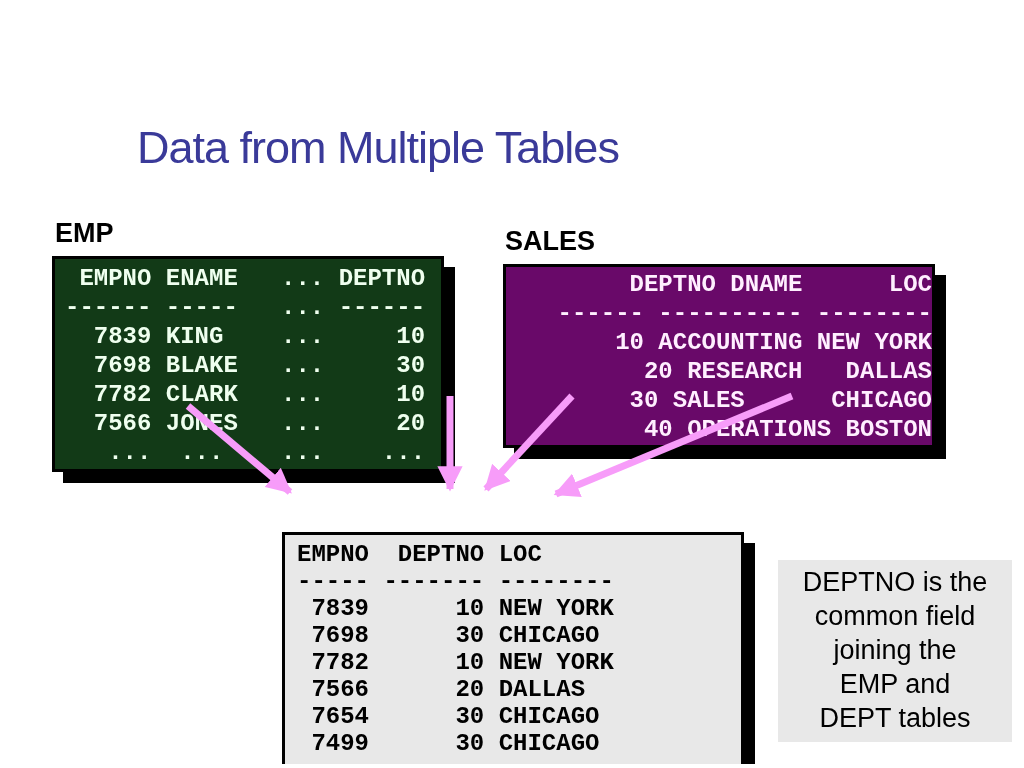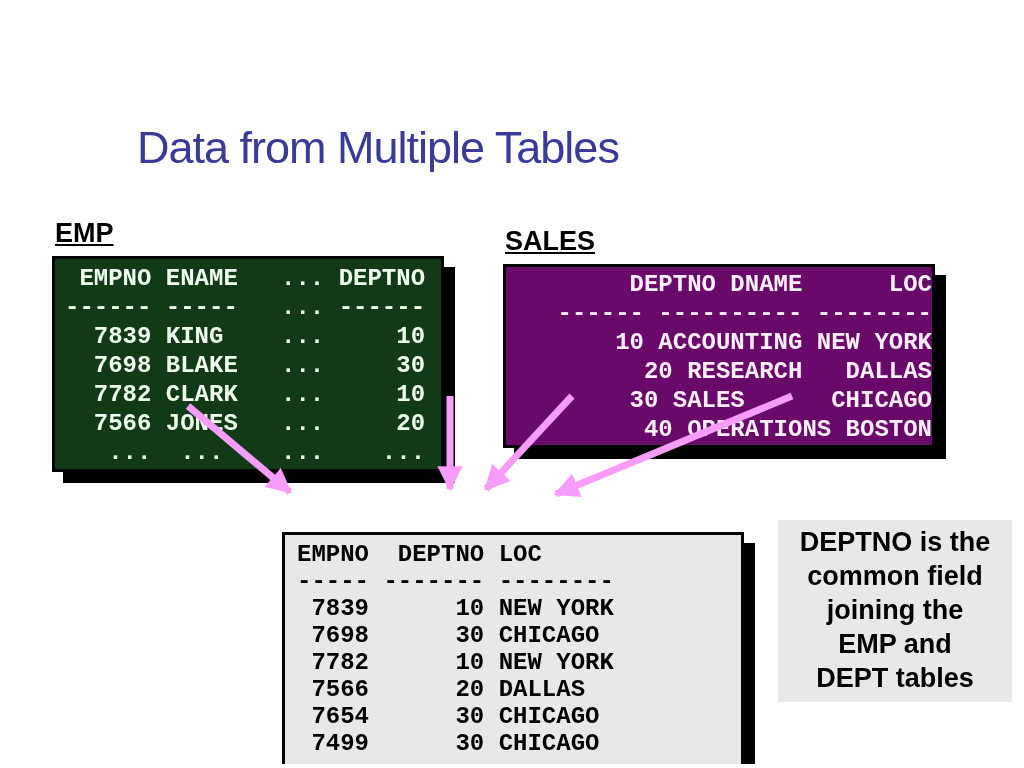--- a/index.html
+++ b/index.html
@@ -19,21 +19,20 @@
     font-size: 45px;
     font-weight: 400;
     letter-spacing: -1px;
     color: var(--title_text);
   }
   .tbl-label {
     position: absolute;
     font-size: 27px;
     font-weight: bold;
     color: #000000;
-    text-decoration: underline;
   }
   .emp-label  { left: 55px;  top: 218px; }
   .dept-label { left: 505px; top: 226px; }
   .tbl {
     position: absolute;
     font-family: Liberation Mono, monospace;
     font-weight: bold;
     font-size: 24px;
     white-space: pre;
     border: 3px solid var(--shadow);
@@ -49,25 +48,25 @@
     background: var(--dept_table_bg); color: var(--dept_table_text);
     line-height: 29px; padding: 3px 0 0 12px; text-align: right;
   }
   .result-table {
     left: 282px; top: 488px; width: 462px; height: 254px;
     background: var(--result_table_bg); color: var(--result_table_text);
     line-height: 27px; padding: 6px 0 0 12px; margin-top: 44px;
   }
   .note {
     position: absolute;
-    left: 778px; top: 520px; width: 234px; height: 182px;
+    left: 778px; top: 560px; width: 234px; height: 182px;
     background: var(--note_bg);
     color: var(--note_text);
     font-size: 27px;
-    font-weight: bold;
+    font-weight: normal;
     line-height: 34px;
     text-align: center;
     white-space: pre-line;
     padding-top: 5px;
   }
   .arrows {
     position: absolute;
     left: 0; top: 0;
     width: 1024px; height: 768px;
     pointer-events: none;

